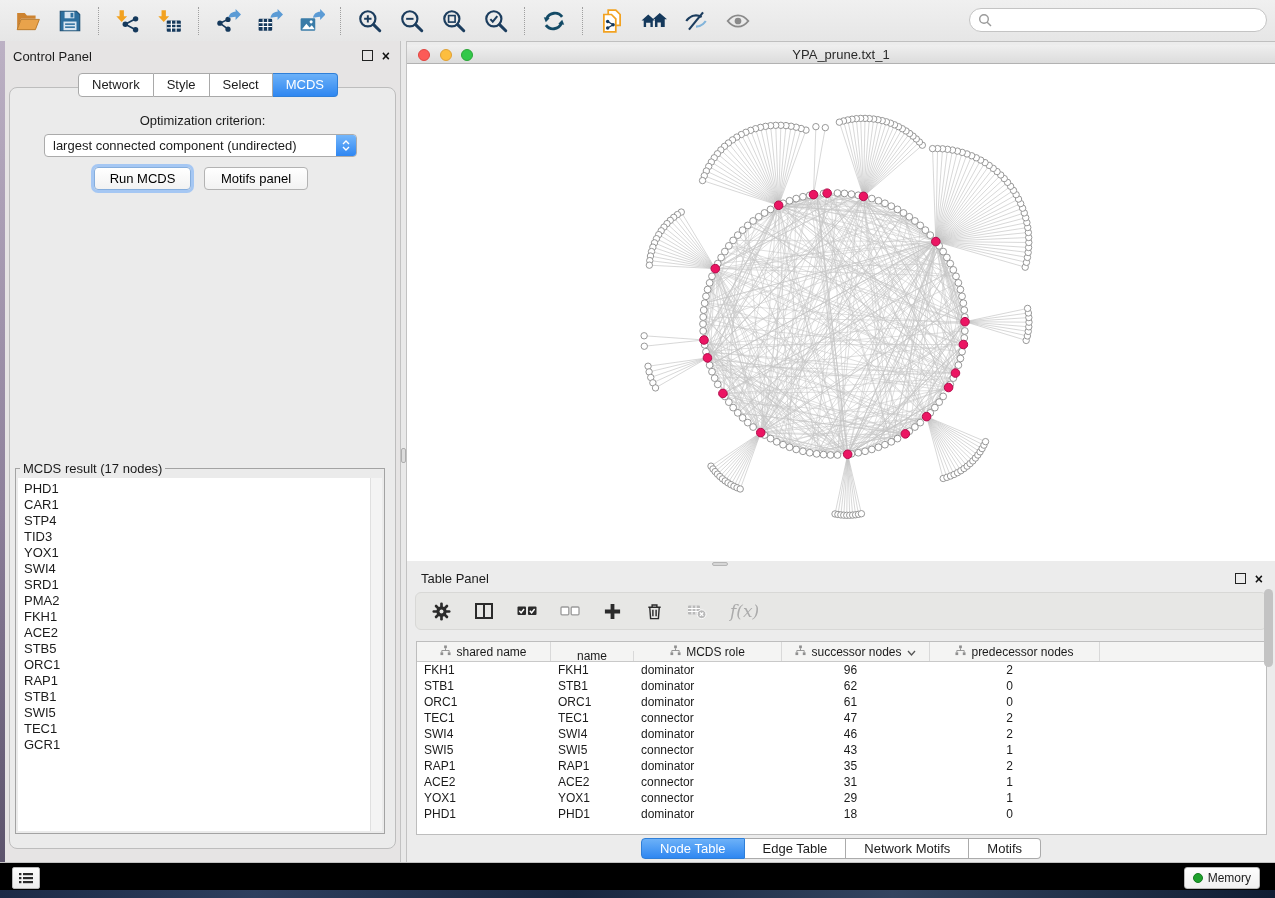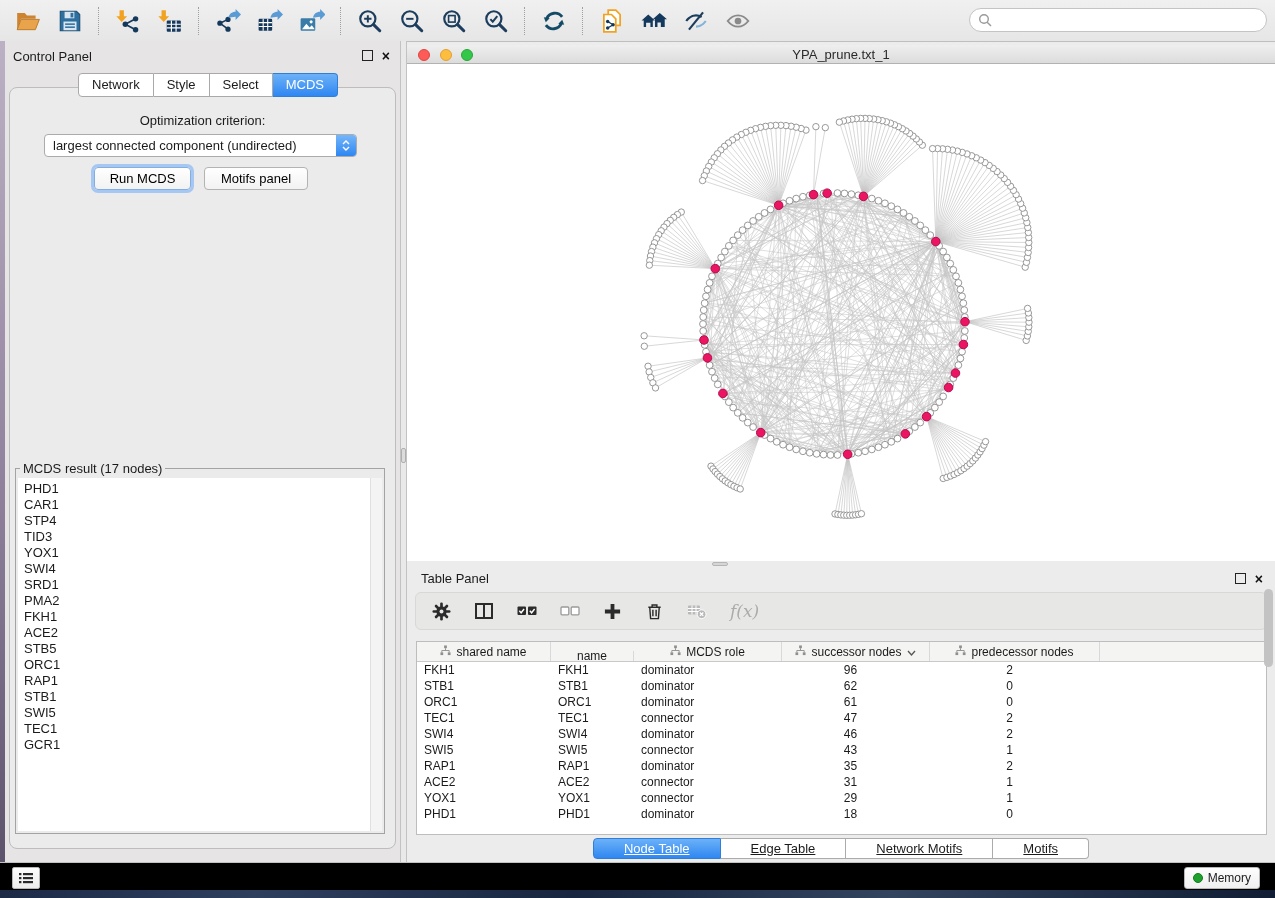--- a/index.html
+++ b/index.html
@@ -83,22 +83,22 @@
   #nt-header{display:flex;height:19px;background:#f4f4f3;border-bottom:1px solid #c9c9c9;}
   .th{display:flex;align-items:center;gap:5px;border-right:1px solid #d9d9d9;box-sizing:border-box;
       font-size:12px;justify-content:center;padding:0 4px;}
   .th .lbl{white-space:nowrap;}
   .tr{display:flex;height:16px;}
   .td{font-size:12px;line-height:16px;box-sizing:border-box;white-space:nowrap;overflow:hidden;}
   .td.left{text-align:left;padding-left:7px;}
   .td.right{text-align:center;padding-right:11px;}
   #nt-scroll{position:absolute;right:2px;top:22px;width:9px;height:78px;background:#c3c3c3;border-radius:5px;}
   #tp-tabs{position:absolute;left:0;top:271px;width:100%;display:flex;justify-content:center;}
-  .tp-tab{height:19px;line-height:19px;padding:0 30px;background:#fff;border:1px solid #ababab;
-          border-left-width:0;font-size:13px;text-decoration:underline;}
+  .tp-tab{height:19px;line-height:19px;padding:0 18px;background:#fff;border:1px solid #ababab;
+          border-left-width:0;font-size:13px;}
   .tp-tab:first-child{border-left-width:1px;border-radius:4px 0 0 4px;}
   .tp-tab:last-child{border-radius:0 4px 4px 0;}
   .tp-tab.active{background:linear-gradient(#6cb1f8,#2f87f1);color:#fff;border-color:#2f7fd8;}
   
   #status-bar{left:0;top:862px;width:1275px;height:28px;background:#000000;border-top:1px solid #c2c2c2;box-sizing:border-box;}
   #task-btn{position:absolute;left:12px;top:4px;width:26px;height:20px;background:linear-gradient(#fdfdfd,#ededed);
       border:1px solid #b7b7b7;border-radius:2px;display:flex;align-items:center;justify-content:center;}
   #memory-btn{position:absolute;right:15px;top:4px;height:20px;background:linear-gradient(#fdfdfd,#f0f0f0);
       border:1px solid #b7b7b7;border-radius:3px;display:flex;align-items:center;gap:5px;padding:0 8px;font-size:12px;}
   #memory-dot{width:10px;height:10px;border-radius:50%;background:#1ea12c;border:1px solid #157a20;box-sizing:border-box;}

